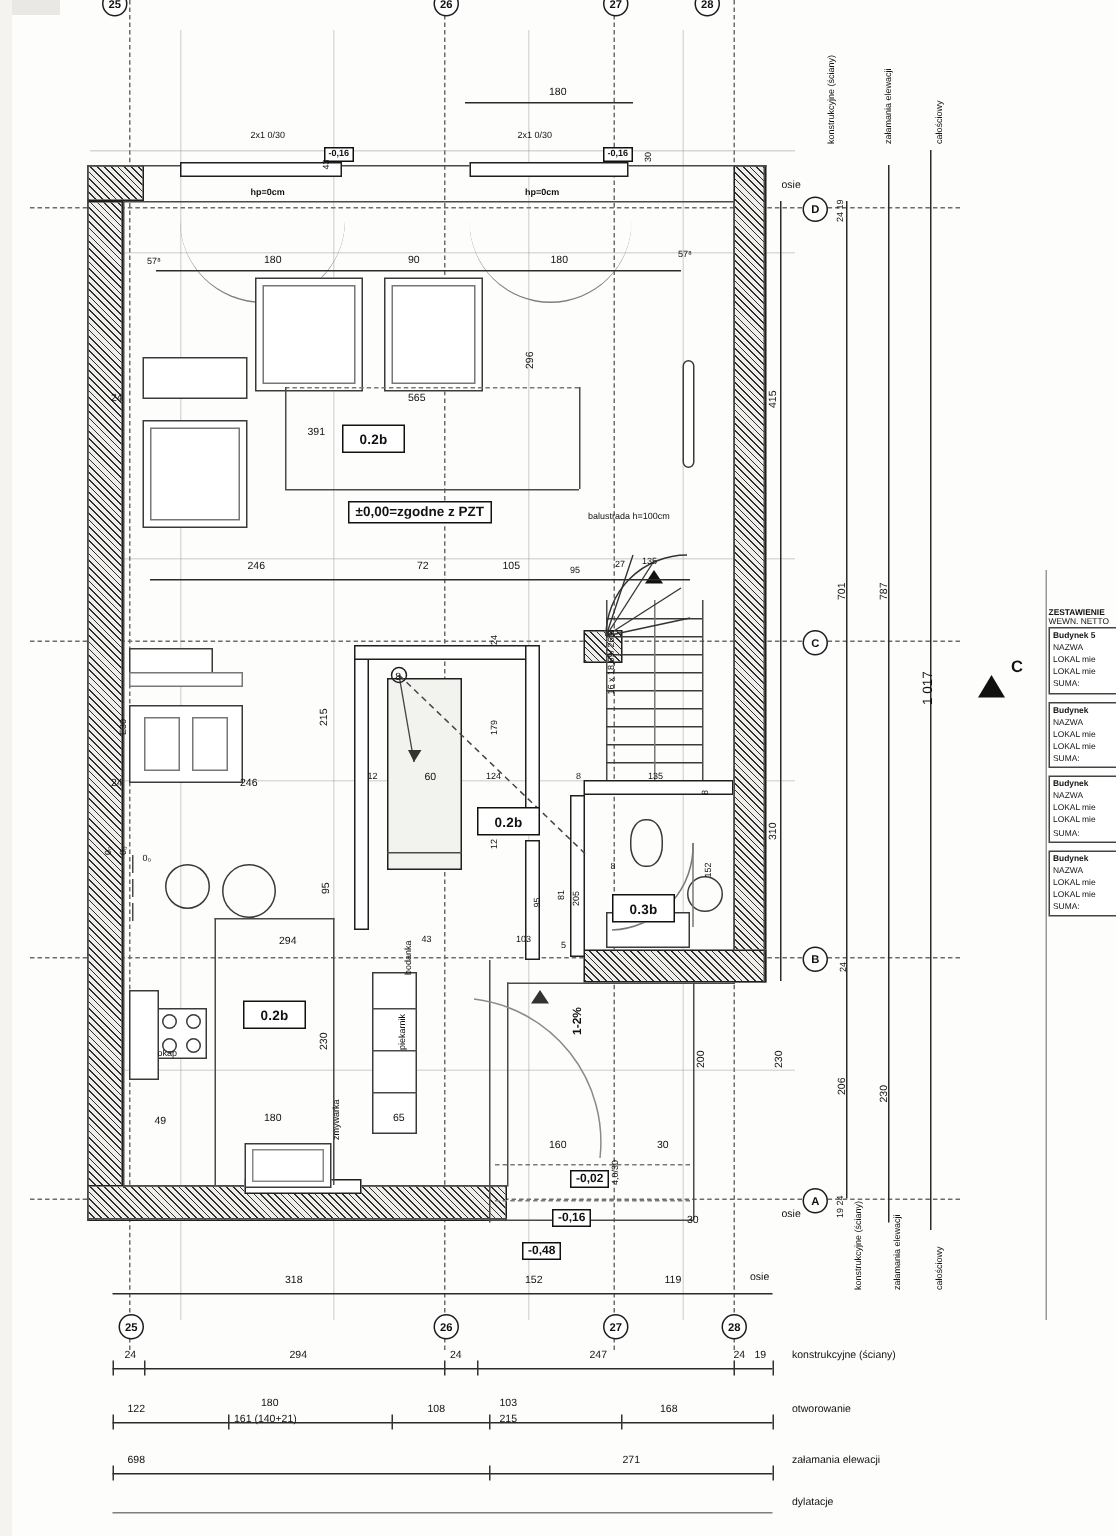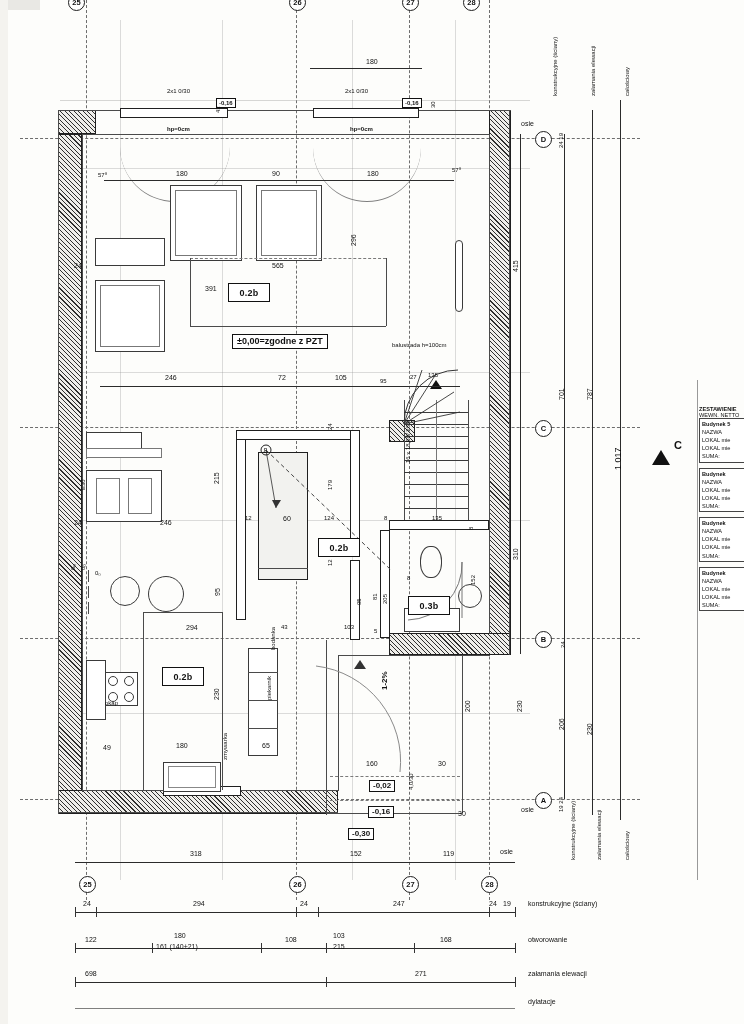--- a/index.html
+++ b/index.html
@@ -385,23 +385,23 @@
   <div class="lbl s6" style="left:70px;top:570px;transform:rotate(-90deg);transform-origin:left top;">0₀</div>
   <div class="lbl s6" style="left:80px;top:570px;transform:rotate(-90deg);transform-origin:left top;">0₀</div>
 
   <div class="lbl" style="left:366px;top:760px;">160</div>
   <div class="lbl" style="left:438px;top:760px;">30</div>
   <div class="lbl" style="left:464px;top:712px;transform:rotate(-90deg);transform-origin:left top;">200</div>
   <div class="lbl" style="left:516px;top:712px;transform:rotate(-90deg);transform-origin:left top;">230</div>
   <div class="lbl" style="left:458px;top:810px;">30</div>
   <div class="lbl s6" style="left:408px;top:790px;transform:rotate(-90deg);transform-origin:left top;">4,0/30</div>
 
-  <div class="lbl b s8" style="left:369px;top:780px;border:1px solid #111;padding:1px 3px;background:#fff;">-0,02</div>
+  <div class="lbl b s8" style="left:380px;top:780px;border:1px solid #111;padding:1px 3px;background:#fff;">-0,02</div>
   <div class="lbl b s8" style="left:368px;top:806px;border:1px solid #111;padding:1px 3px;background:#fff;">-0,16</div>
-  <div class="lbl b s8" style="left:348px;top:828px;border:1px solid #111;padding:1px 3px;background:#fff;">-0,30</div>
+  <div class="lbl b s8" style="left:348px;top:828px;border:1px solid #111;padding:1px 3px;background:#fff;">-0,48</div>
 
   <div class="axis-circle" style="left:535px;top:131px;">D</div>
   <div class="axis-circle" style="left:535px;top:420px;">C</div>
   <div class="axis-circle" style="left:535px;top:631px;">B</div>
   <div class="axis-circle" style="left:535px;top:792px;">A</div>
 
   <div class="lbl" style="left:521px;top:120px;">osie</div>
   <div class="lbl" style="left:521px;top:806px;">osie</div>
   <div class="lbl" style="left:500px;top:848px;">osie</div>
 

